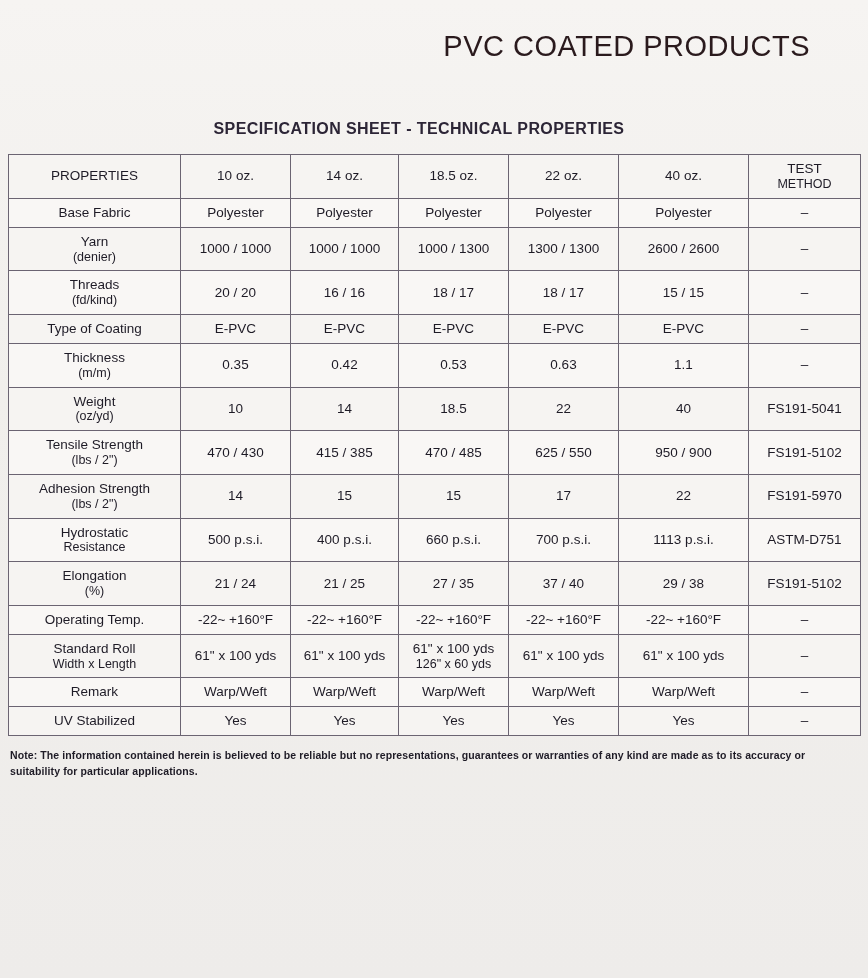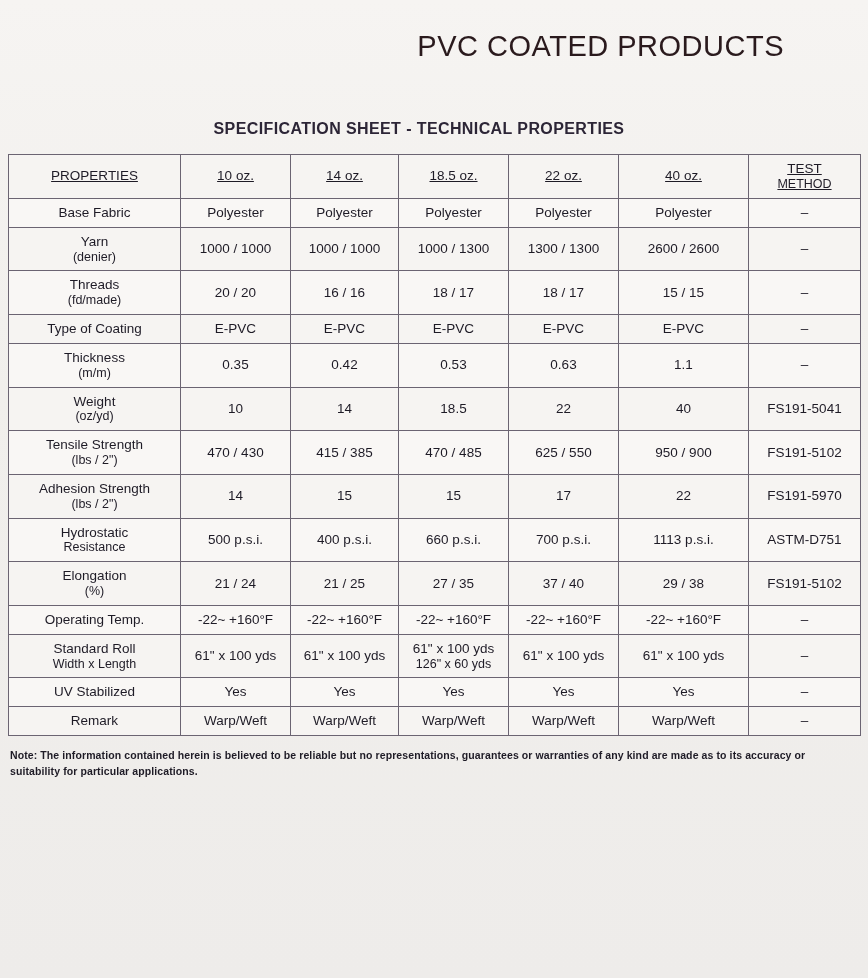--- a/index.html
+++ b/index.html
@@ -19,21 +19,21 @@
     width: 868px;
     height: 978px;
     position: relative;
     background: linear-gradient(180deg,#f6f4f2 0%, #f1efec 40%, #eeecea 100%);
   }
   .title-bar {
     height: 92px;
     display: flex;
     align-items: center;
     justify-content: flex-end;
-    padding-right: 84px;
+    padding-right: 58px;
     box-sizing: border-box;
   }
   .doc-title {
     font-size: 29px;
     letter-spacing: 0.5px;
     color: #2a1a1d;
     font-family: "Liberation Sans", sans-serif;
     font-weight: 400;
   }
   .sheet-title {
@@ -78,21 +78,20 @@
   table.spec tr:nth-child(odd) td { background: #f6f4f2; }
   table.spec tr:nth-child(even) td { background: #f9f7f5; }
   td.prop {
     font-size: 13.5px;
     color: #201d28;
   }
   td.head {
     font-size: 14px;
     padding-top: 14px;
     padding-bottom: 14px;
-    text-decoration: underline;
   }
   td.testmethod-head {
     font-size: 12.5px;
     line-height: 1.15;
     margin-left: 8px;
   }
   .sub {
     display: block;
     font-size: 12.5px;
   }
@@ -153,21 +152,21 @@
           <tr>
             <td class="prop"><span>Yarn</span><span class="sub">(denier)</span></td>
             <td><span>1000 / 1000</span></td>
             <td><span>1000 / 1000</span></td>
             <td><span>1000 / 1300</span></td>
             <td><span>1300 / 1300</span></td>
             <td><span>2600 / 2600</span></td>
             <td class="dash">–</td>
           </tr>
           <tr>
-            <td class="prop"><span>Threads</span><span class="sub">(fd/made)</span></td>
+            <td class="prop"><span>Threads</span><span class="sub">(fd/kind)</span></td>
             <td><span>20 / 20</span></td>
             <td><span>16 / 16</span></td>
             <td><span>18 / 17</span></td>
             <td><span>18 / 17</span></td>
             <td><span>15 / 15</span></td>
             <td class="dash">–</td>
           </tr>
           <tr>
             <td class="prop"><span>Type of Coating</span></td>
             <td><span>E-PVC</span></td>
@@ -243,35 +242,35 @@
           <tr>
             <td class="prop"><span>Standard Roll</span><span class="sub">Width x Length</span></td>
             <td><span>61" x 100 yds</span></td>
             <td><span>61" x 100 yds</span></td>
             <td><span>61" x 100 yds</span><span class="sub">126" x 60 yds</span></td>
             <td><span>61" x 100 yds</span></td>
             <td><span>61" x 100 yds</span></td>
             <td class="dash">–</td>
           </tr>
           <tr>
+            <td class="prop"><span>Remark</span></td>
+            <td><span>Warp/Weft</span></td>
+            <td><span>Warp/Weft</span></td>
+            <td><span>Warp/Weft</span></td>
+            <td><span>Warp/Weft</span></td>
+            <td><span>Warp/Weft</span></td>
+            <td class="dash">–</td>
+          </tr>
+          <tr>
             <td class="prop"><span>UV Stabilized</span></td>
             <td><span>Yes</span></td>
             <td><span>Yes</span></td>
             <td><span>Yes</span></td>
             <td><span>Yes</span></td>
             <td><span>Yes</span></td>
-            <td class="dash">–</td>
-          </tr>
-          <tr>
-            <td class="prop"><span>Remark</span></td>
-            <td><span>Warp/Weft</span></td>
-            <td><span>Warp/Weft</span></td>
-            <td><span>Warp/Weft</span></td>
-            <td><span>Warp/Weft</span></td>
-            <td><span>Warp/Weft</span></td>
             <td class="dash">–</td>
           </tr>
         </tbody>
     </table>
   </div>
 
   <div class="note">Note: The information contained herein is believed to be reliable but no representations, guarantees or warranties of any kind are made as to its accuracy or suitability for particular applications.</div>
 
 </div>
 

